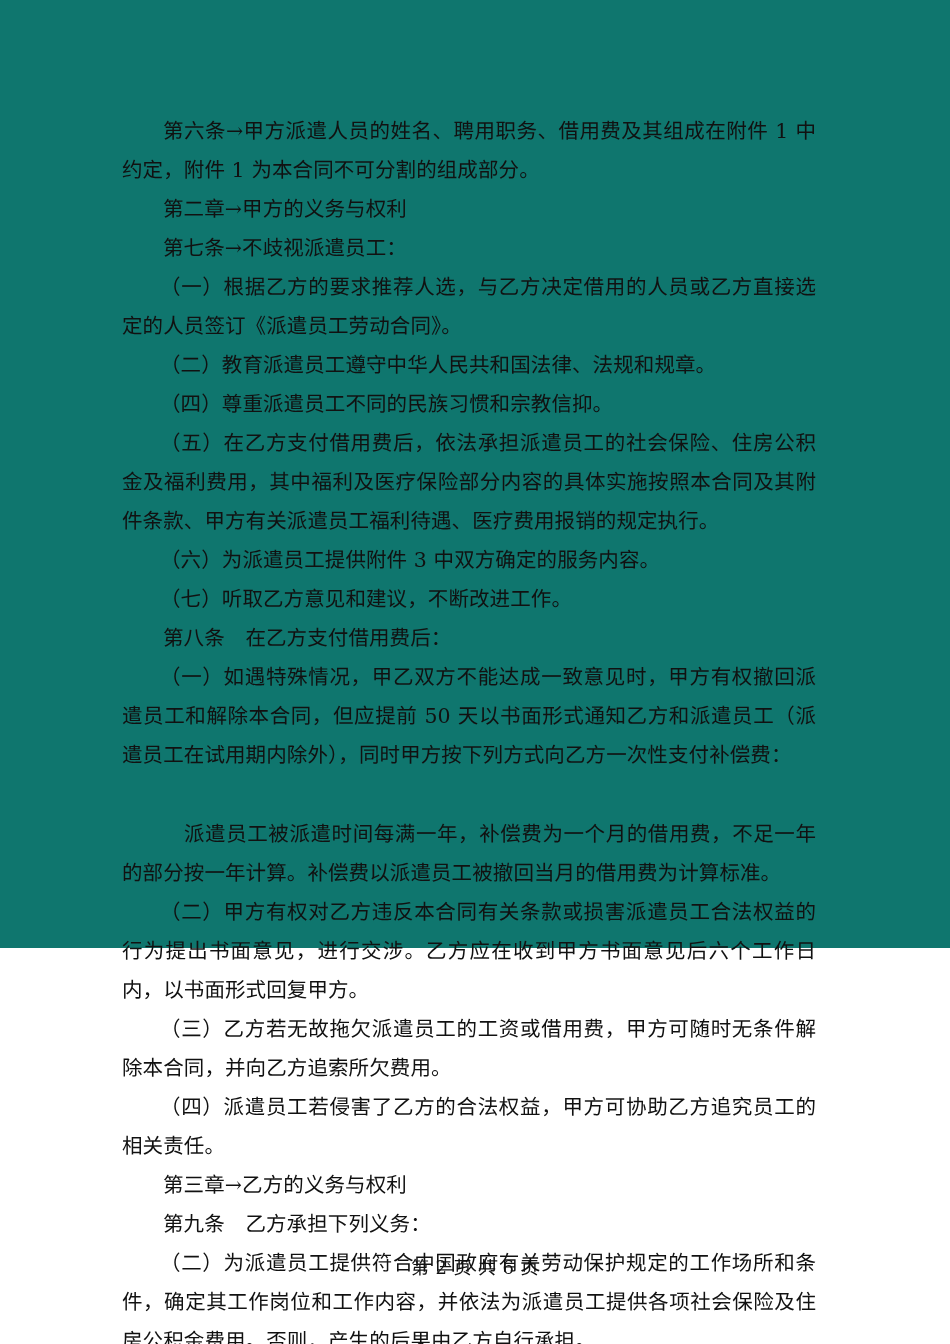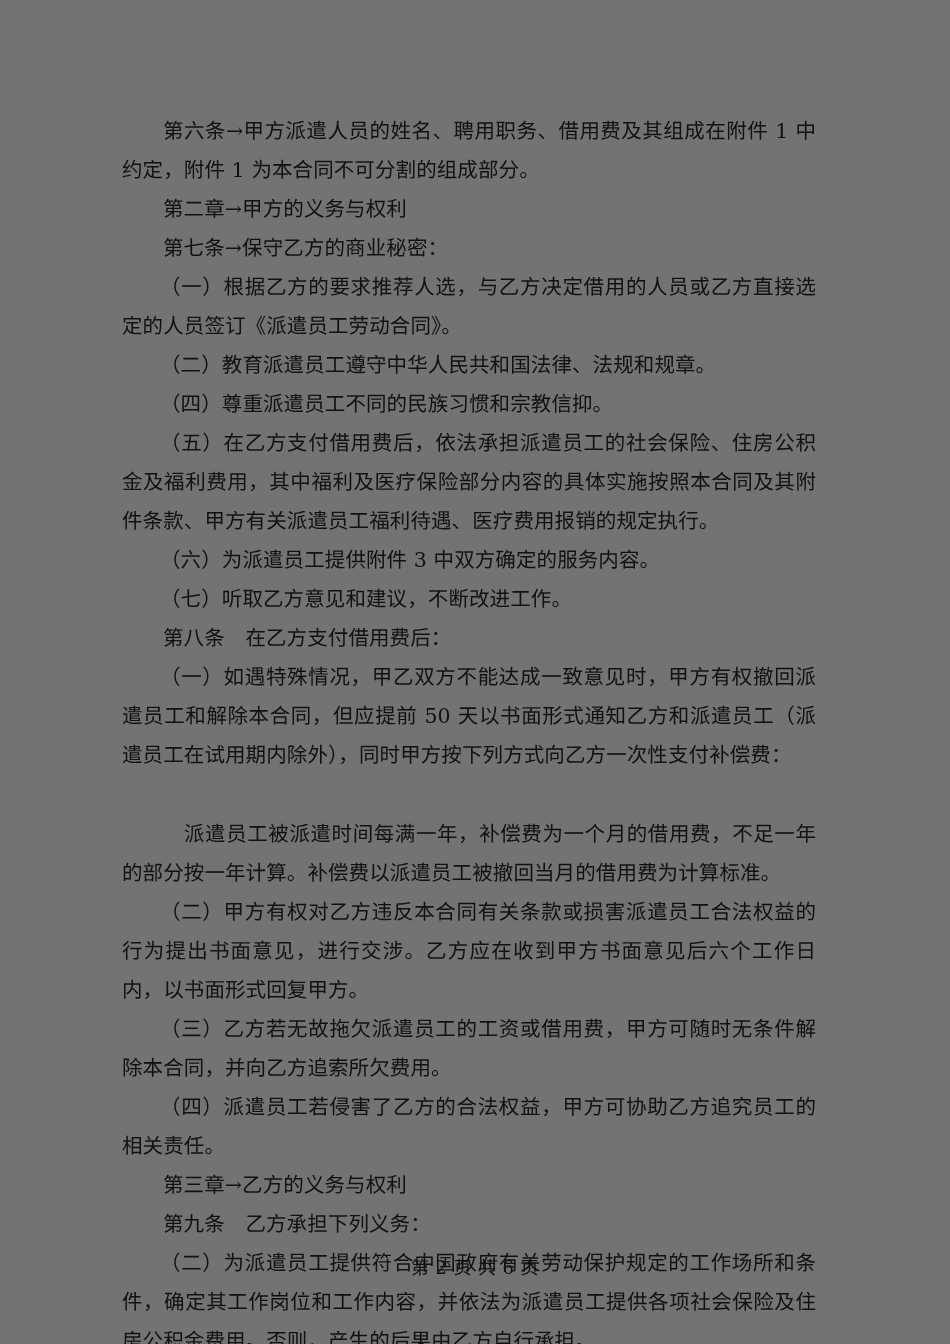--- a/index.html
+++ b/index.html
@@ -14,22 +14,22 @@
     position: relative;
     font-family: "DejaVu Serif", "Liberation Serif", serif;
     color: #000000;
     overflow: hidden;
   }
   #page {
     position: absolute;
     left: 0;
     top: 0;
     width: 950px;
-    height: 1344px;
-    background: #737373;
+    height: 948px;
+    background: #0f766e;
   }
   #content {
     position: absolute;
     left: 122px;
     top: 112px;
     width: 694px;
   }
   .para {
     font-size: 20.5px;
     line-height: 39px;
@@ -59,21 +59,21 @@
   }
 </style>
 </head>
 <body>
 
 <div id="page">
 
   <div id="content">
     <p class="para ind-2">第六条→甲方派遣人员的姓名、聘用职务、借用费及其组成在附件 1 中约定，附件 1 为本合同不可分割的组成部分。</p>
     <p class="para ind-2">第二章→甲方的义务与权利</p>
-    <p class="para ind-2">第七条→保守乙方的商业秘密：</p>
+    <p class="para ind-2">第七条→不歧视派遣员工：</p>
     <p class="para ind-par">（一）根据乙方的要求推荐人选，与乙方决定借用的人员或乙方直接选定的人员签订《派遣员工劳动合同》。</p>
     <p class="para ind-par">（二）教育派遣员工遵守中华人民共和国法律、法规和规章。</p>
     <p class="para ind-par">（四）尊重派遣员工不同的民族习惯和宗教信抑。</p>
     <p class="para ind-par">（五）在乙方支付借用费后，依法承担派遣员工的社会保险、住房公积金及福利费用，其中福利及医疗保险部分内容的具体实施按照本合同及其附件条款、甲方有关派遣员工福利待遇、医疗费用报销的规定执行。</p>
     <p class="para ind-par">（六）为派遣员工提供附件 3 中双方确定的服务内容。</p>
     <p class="para ind-par">（七）听取乙方意见和建议，不断改进工作。</p>
     <p class="para ind-2">第八条　在乙方支付借用费后：</p>
     <p class="para ind-par">（一）如遇特殊情况，甲乙双方不能达成一致意见时，甲方有权撤回派遣员工和解除本合同，但应提前 50 天以书面形式通知乙方和派遣员工（派遣员工在试用期内除外），同时甲方按下列方式向乙方一次性支付补偿费：</p>
     <p class="para ind-deep">派遣员工被派遣时间每满一年，补偿费为一个月的借用费，不足一年的部分按一年计算。补偿费以派遣员工被撤回当月的借用费为计算标准。</p>
     <p class="para ind-par">（二）甲方有权对乙方违反本合同有关条款或损害派遣员工合法权益的行为提出书面意见，进行交涉。乙方应在收到甲方书面意见后六个工作日内，以书面形式回复甲方。</p>

